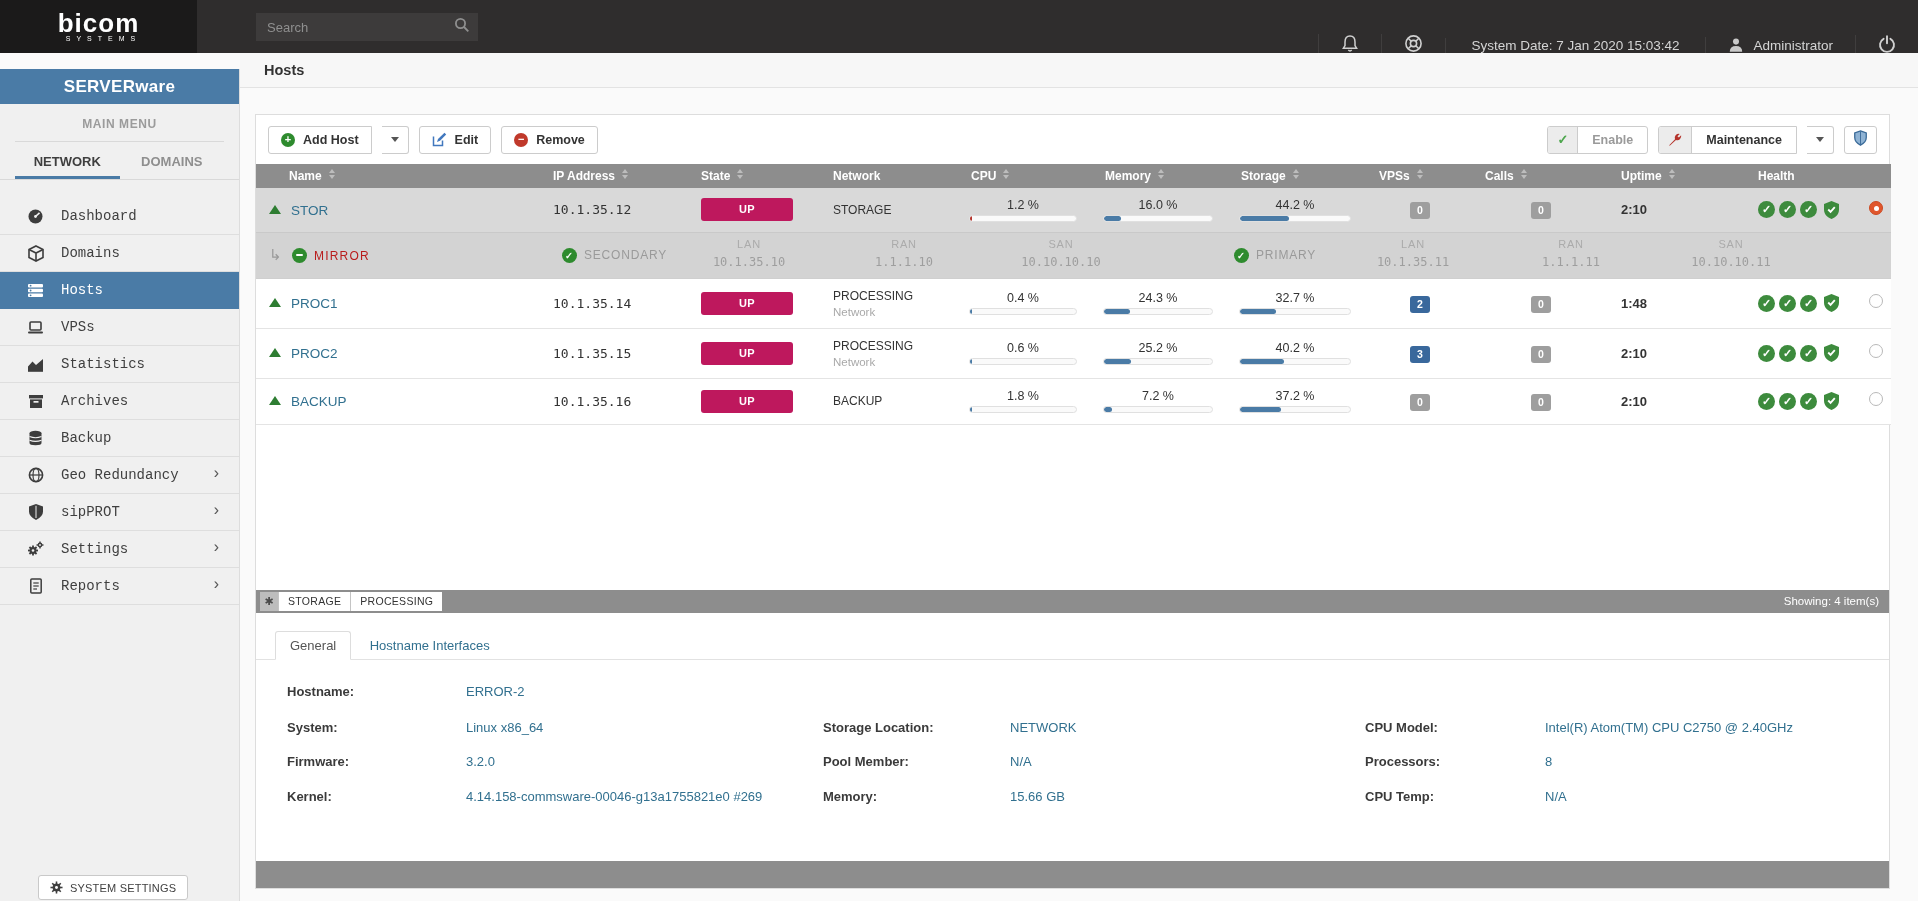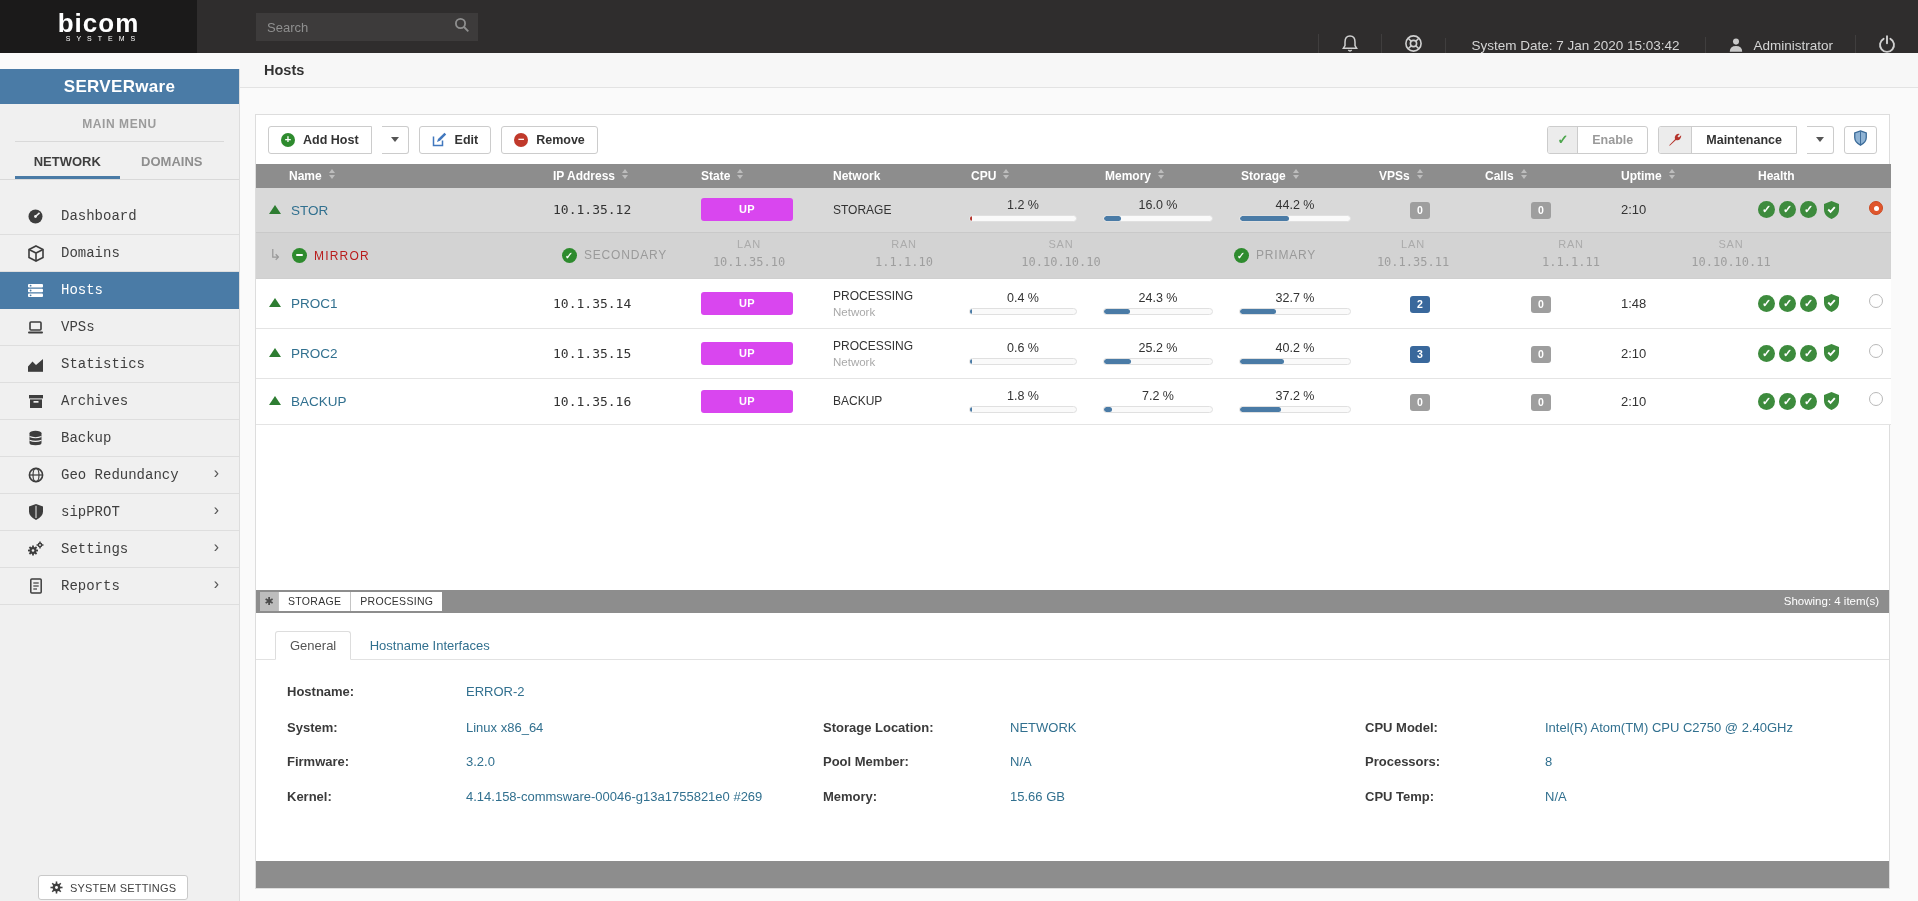--- a/index.html
+++ b/index.html
@@ -79,33 +79,33 @@
   tbody td { vertical-align:middle; }
   tr.host-row { border-bottom:1px solid #e4e4e4; background:#fff; }
   tr.host-row.selected { background:#d9d9d9; border-bottom-color:#c9c9c9; }
   tr.mirror-row { background:#d3d3d3; border-bottom:1px solid #cfcfcf; }
   tr.r44 { height:44px; } tr.r46 { height:46px; } tr.r50 { height:50px; }
   .name-cell { padding-left:13px; white-space:nowrap; }
   .tri-up { display:inline-block; width:0; height:0; border-left:6px solid transparent; border-right:6px solid transparent; border-bottom:9px solid #2e7d32; vertical-align:1px; }
   a.host-link { color:#31708f; text-decoration:none; font-size:13.5px; margin-left:10px; cursor:pointer; }
   .ip-cell { font-family:"DejaVu Sans Mono",monospace; font-size:13px; color:#333; padding-left:12px; }
   .state-cell { padding-left:12px; }
-  .up-badge { display:inline-block; width:92px; height:23px; background:#d946ef; border-radius:3px; color:#fff; font-size:11px; font-weight:bold; text-align:center; line-height:23px; letter-spacing:0.3px; }
+  .up-badge { display:inline-block; width:92px; height:23px; background:#be185d; border-radius:3px; color:#fff; font-size:11px; font-weight:bold; text-align:center; line-height:23px; letter-spacing:0.3px; }
   .purpose-cell { padding-left:12px; font-size:12px; color:#333; }
   .purpose-sub { font-size:11.5px; color:#a9a9a9; margin-top:3px; }
   .metric-cell { padding:0 16px 0 10px; }
   .metric-label { text-align:center; font-size:12.5px; color:#333; margin-bottom:3px; }
   .bar { height:7px; background:#fafafa; border:1px solid #e0e0e0; border-radius:4px; overflow:hidden; }
   .bar-fill { height:100%; border-radius:4px; background:#4a7ba6; }
   .bar-fill.red { background:#b5342c; }
   .center-cell { text-align:center; }
   .count-badge { display:inline-block; min-width:20px; height:17px; border-radius:3px; color:#fff; font-size:10.5px; font-weight:bold; line-height:17px; padding:0 3px; }
   .count-badge.blue { background:#39689c; }
   .count-badge.grey { background:#9e9e9e; }
-  .uptime-cell { padding-left:12px; font-size:13px; color:#333; }
+  .uptime-cell { padding-left:12px; font-size:13px; color:#333;font-weight:bold; }
   .health-cell { padding-left:12px; }
   .health-wrap { display:flex; align-items:center; gap:4px; }
   .hc { width:17px; height:17px; border-radius:50%; background:#3d8b3d; color:#fff; display:inline-flex; align-items:center; justify-content:center; }
   .hc::after { content:"✓"; font-size:11px; font-weight:bold; }
   .health-wrap svg { margin-left:3px; }
   .radio { width:14px; height:14px; border-radius:50%; border:1px solid #b9b9b9; display:inline-block; position:relative; cursor:pointer; background:#fff; }
   .radio.sel { background:#e0562c; border-color:#cc4a22; }
   .radio.sel::after { content:""; position:absolute; left:4px; top:4px; width:5px; height:5px; border-radius:50%; background:#fff; }
   tr.host-row.selected .radio:not(.sel) { background:transparent; }
 

